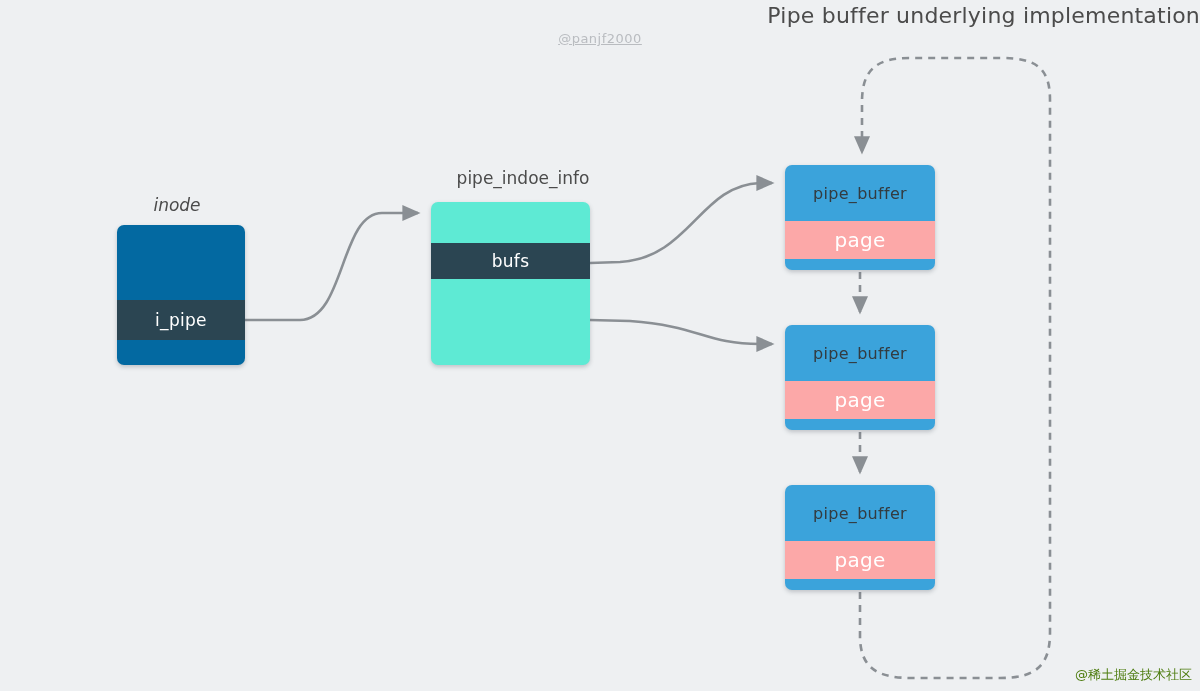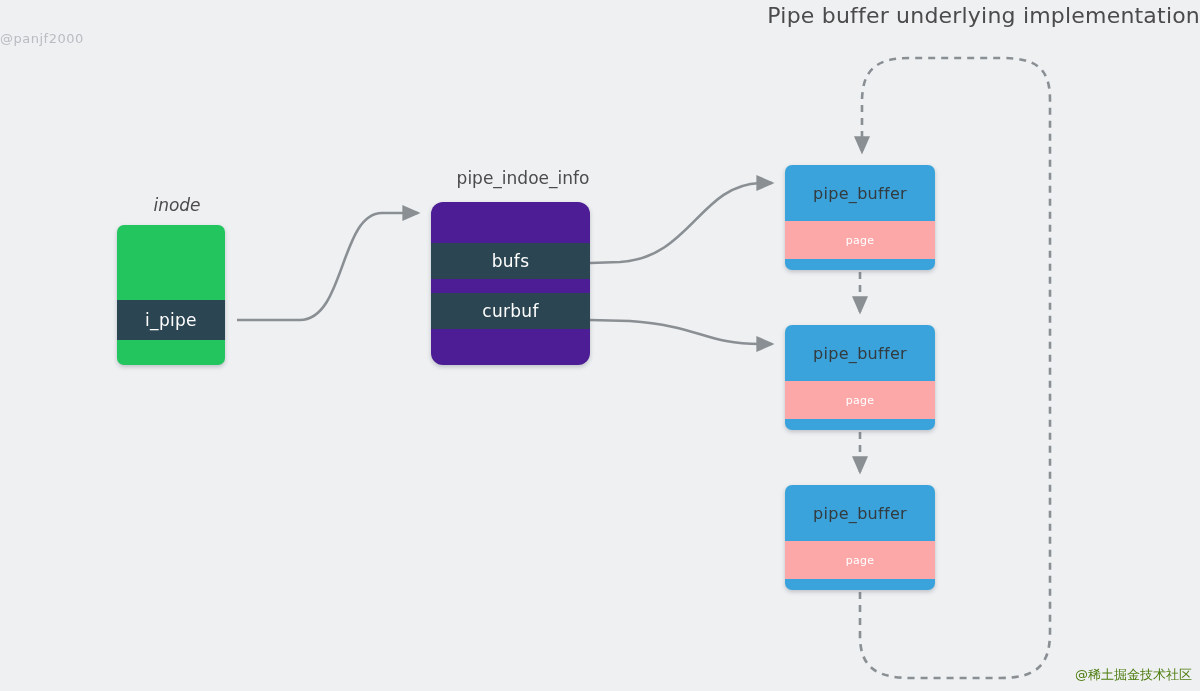--- a/index.html
+++ b/index.html
@@ -36,24 +36,25 @@
     text-align: right;
     font-size: 22px;
     color: #4b4b4b;
     letter-spacing: 0.2px;
   }
   .subtitle {
     position: absolute;
     left: 0;
     top: 31px;
     width: 1200px;
-    text-align: left;
+    text-align: center;
     font-size: 13px;
     color: #b9bcc0;
     letter-spacing: 0.5px;
+    text-decoration: underline;
   }
 
   
   .node-label {
     position: absolute;
     font-size: 17px;
     color: #4b4b4b;
     white-space: nowrap;
     text-align: center;
   }
@@ -69,44 +70,44 @@
   }
   .band {
     display: flex;
     align-items: center;
     justify-content: center;
     font-size: 17px;
     letter-spacing: 0.3px;
   }
 
   
-  #node-inode { left: 117px; top: 225px; width: 108px; height: 140px; background: #22c55e; }
+  #node-inode { left: 117px; top: 225px; width: 128px; height: 140px; background: #0369a1; }
   #node-inode .pad-a { height: 75px; }
   #node-inode .field { height: 40px; background: #2b4552; color: #ffffff; }
   #node-inode .pad-b { flex: 1; }
 
   
-  #node-pii { left: 431px; top: 202px; width: 159px; height: 163px; background: #4c1d95; border-radius: 12px; }
+  #node-pii { left: 431px; top: 202px; width: 159px; height: 163px; background: #5eead4; }
   #node-pii .pad-a { height: 41px; }
   #node-pii .field { height: 36px; background: #2b4552; color: #ffffff; }
   #node-pii .gap { height: 14px; }
   #node-pii .pad-b { flex: 1; }
 
   
   .pb { left: 785px; width: 150px; height: 105px; background: #3ba3db; }
   .pb .head {
     height: 56px;
     color: #333b40;
     font-size: 16px;
   }
   .pb .page {
     height: 38px;
     background: #fca8a8;
     color: #ffffff;
-    font-size: 11px;
+    font-size: 20px;
   }
   .pb .foot { flex: 1; }
 
   #node-pb1 { top: 165px; }
   #node-pb2 { top: 325px; }
   #node-pb3 { top: 485px; }
 
   
   .watermark {
     position: absolute;
@@ -158,21 +159,20 @@
     <div class="pad-a"></div>
     <div class="band field">i_pipe</div>
     <div class="pad-b"></div>
   </div>
 
   <div class="node-label" style="left:423px; top:168px; width:200px;">pipe_indoe_info</div>
   <div class="node" id="node-pii">
     <div class="pad-a"></div>
     <div class="band field">bufs</div>
     <div class="gap"></div>
-    <div class="band field">curbuf</div>
     <div class="pad-b"></div>
   </div>
 
   <div class="node pb" id="node-pb1">
     <div class="band head">pipe_buffer</div>
     <div class="band page">page</div>
     <div class="foot"></div>
   </div>
 
   <div class="node pb" id="node-pb2">

